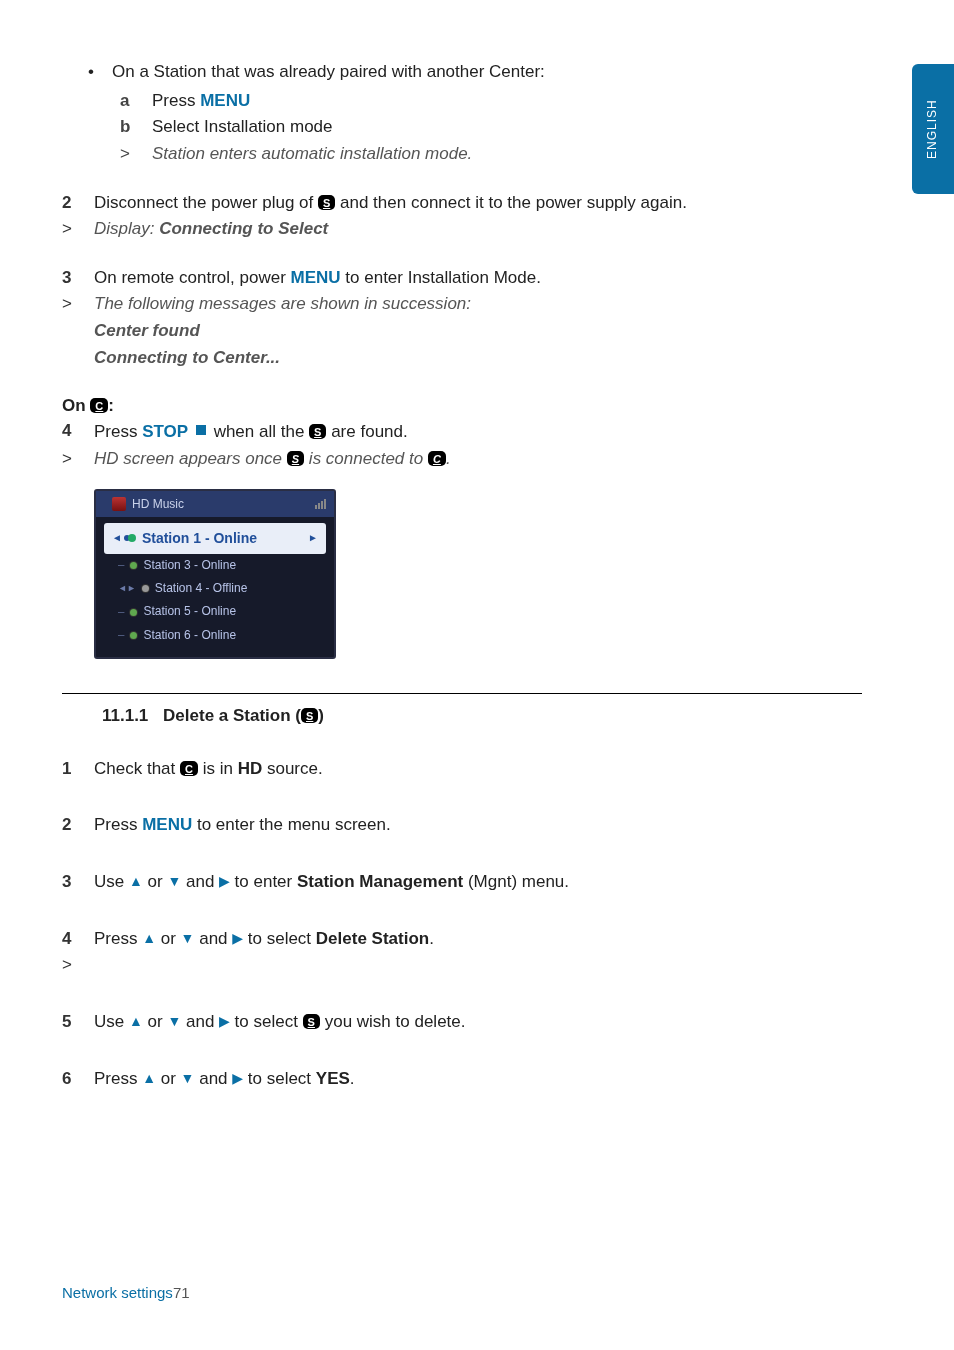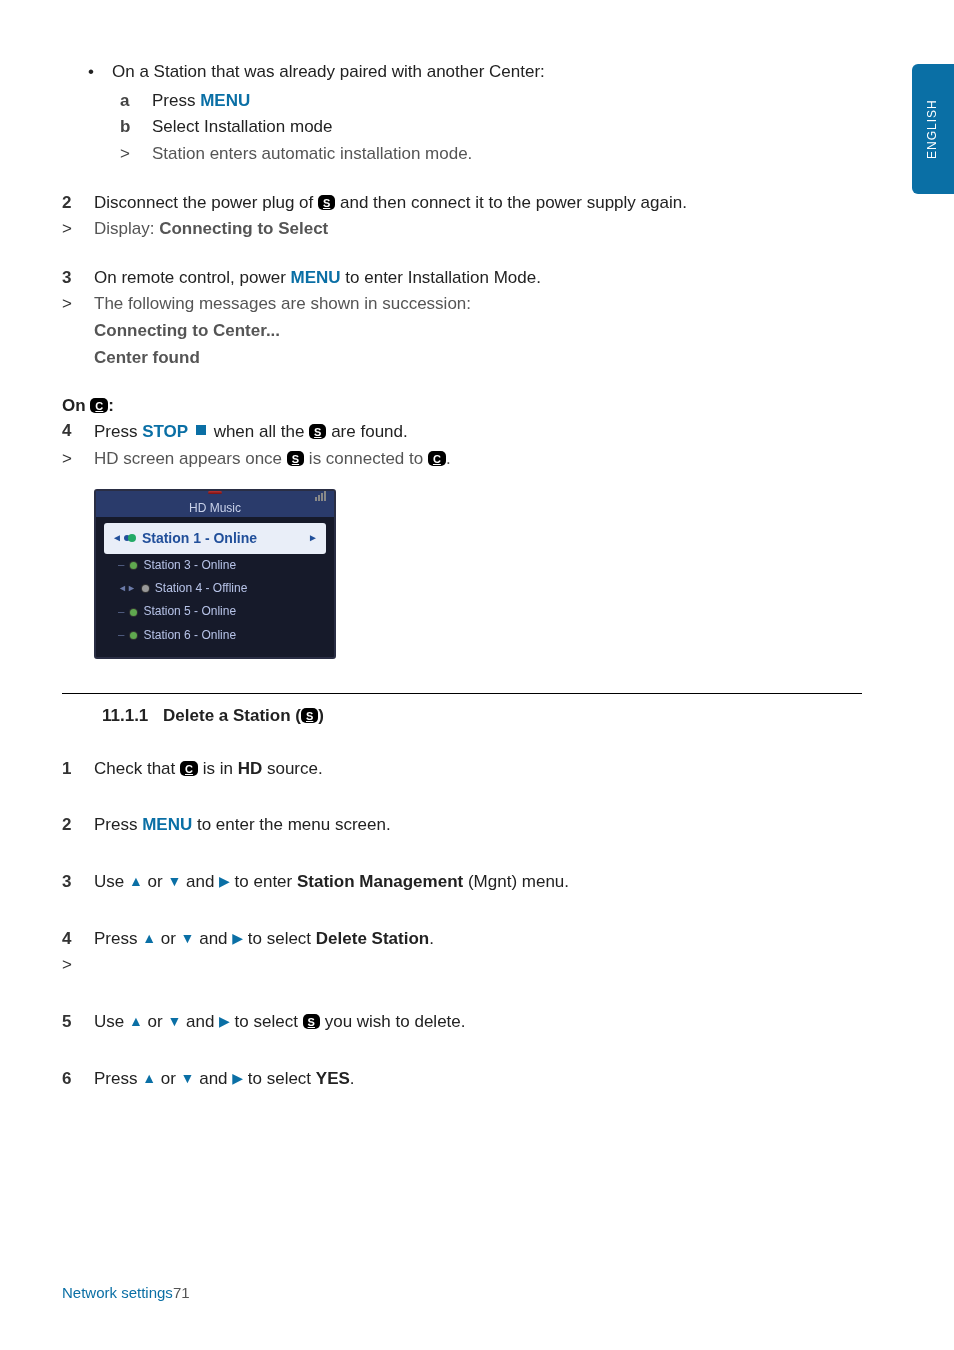--- a/index.html
+++ b/index.html
@@ -38,21 +38,21 @@
   }
   .indent1 { margin-left: 26px; }
   .bullet-row { display: flex; gap: 18px; margin-bottom: 4px; }
   .bullet { width: 6px; text-align: center; }
   .sub-row { display: flex; gap: 16px; margin-left: 58px; margin-bottom: 2px; }
   .sub-label { width: 16px; font-weight: bold; color: #444; }
   .sub-labelres { width: 16px; color: #444; }
   .num-row { display: flex; gap: 18px; margin-bottom: 2px; }
   .num { width: 14px; font-weight: bold; color: #333; text-align: left; }
   .gt { width: 14px; color: #333; }
-  .italic { color: #555; }
+  .italic { font-style: italic; color: #555; }
   .bold { font-weight: bold; }
   .blue { color: #0a6fa5; font-weight: bold; }
   .blocksp { height: 22px; }
   .blocksp2 { height: 30px; }
   .icon-s, .icon-c {
     display: inline-block;
     background: #000;
     color: #fff;
     border-radius: 5px;
     font-size: 11px;
@@ -90,26 +90,25 @@
     background: #161a2a;
     border: 2px solid #2a2e44;
     border-radius: 3px;
     font-family: Arial, sans-serif;
   }
   .osd-hdr {
     background: #2a3b6b;
     height: 26px;
     display: flex;
     align-items: center;
-    padding: 0 9px;
+    padding: 0 16px;
     gap: 6px;
     color: #c9d2ea;
     font-size: 12px;
     position: relative;
-    flex-direction: column;
   }
   .osd-hdr .music-icon {
     width: 14px; height: 14px;
     background: linear-gradient(#b33, #711);
     border-radius: 2px;
     position: relative;
   }
   .osd-hdr .sig {
     position: absolute;
     right: 8px;
@@ -201,25 +200,25 @@
     <span>
       <span>On remote control, power </span><span class="blue">MENU</span><span> to enter Installation Mode.</span>
     </span>
   </div>
   <div class="num-row">
     <span class="gt">&gt;</span>
     <span class="italic">The following messages are shown in succession:</span>
   </div>
   <div class="num-row">
     <span class="gt"></span>
+    <span class="italic bold">Center found</span>
+  </div>
+  <div class="num-row">
+    <span class="gt"></span>
     <span class="italic bold">Connecting to Center...</span>
-  </div>
-  <div class="num-row">
-    <span class="gt"></span>
-    <span class="italic bold">Center found</span>
   </div>
 
   <div class="blocksp"></div>
 
   <div>
     <span class="bold">On </span><span class="icon-c">C</span><span class="bold">:</span>
   </div>
 
   <div class="num-row">
     <span class="num">4</span>

